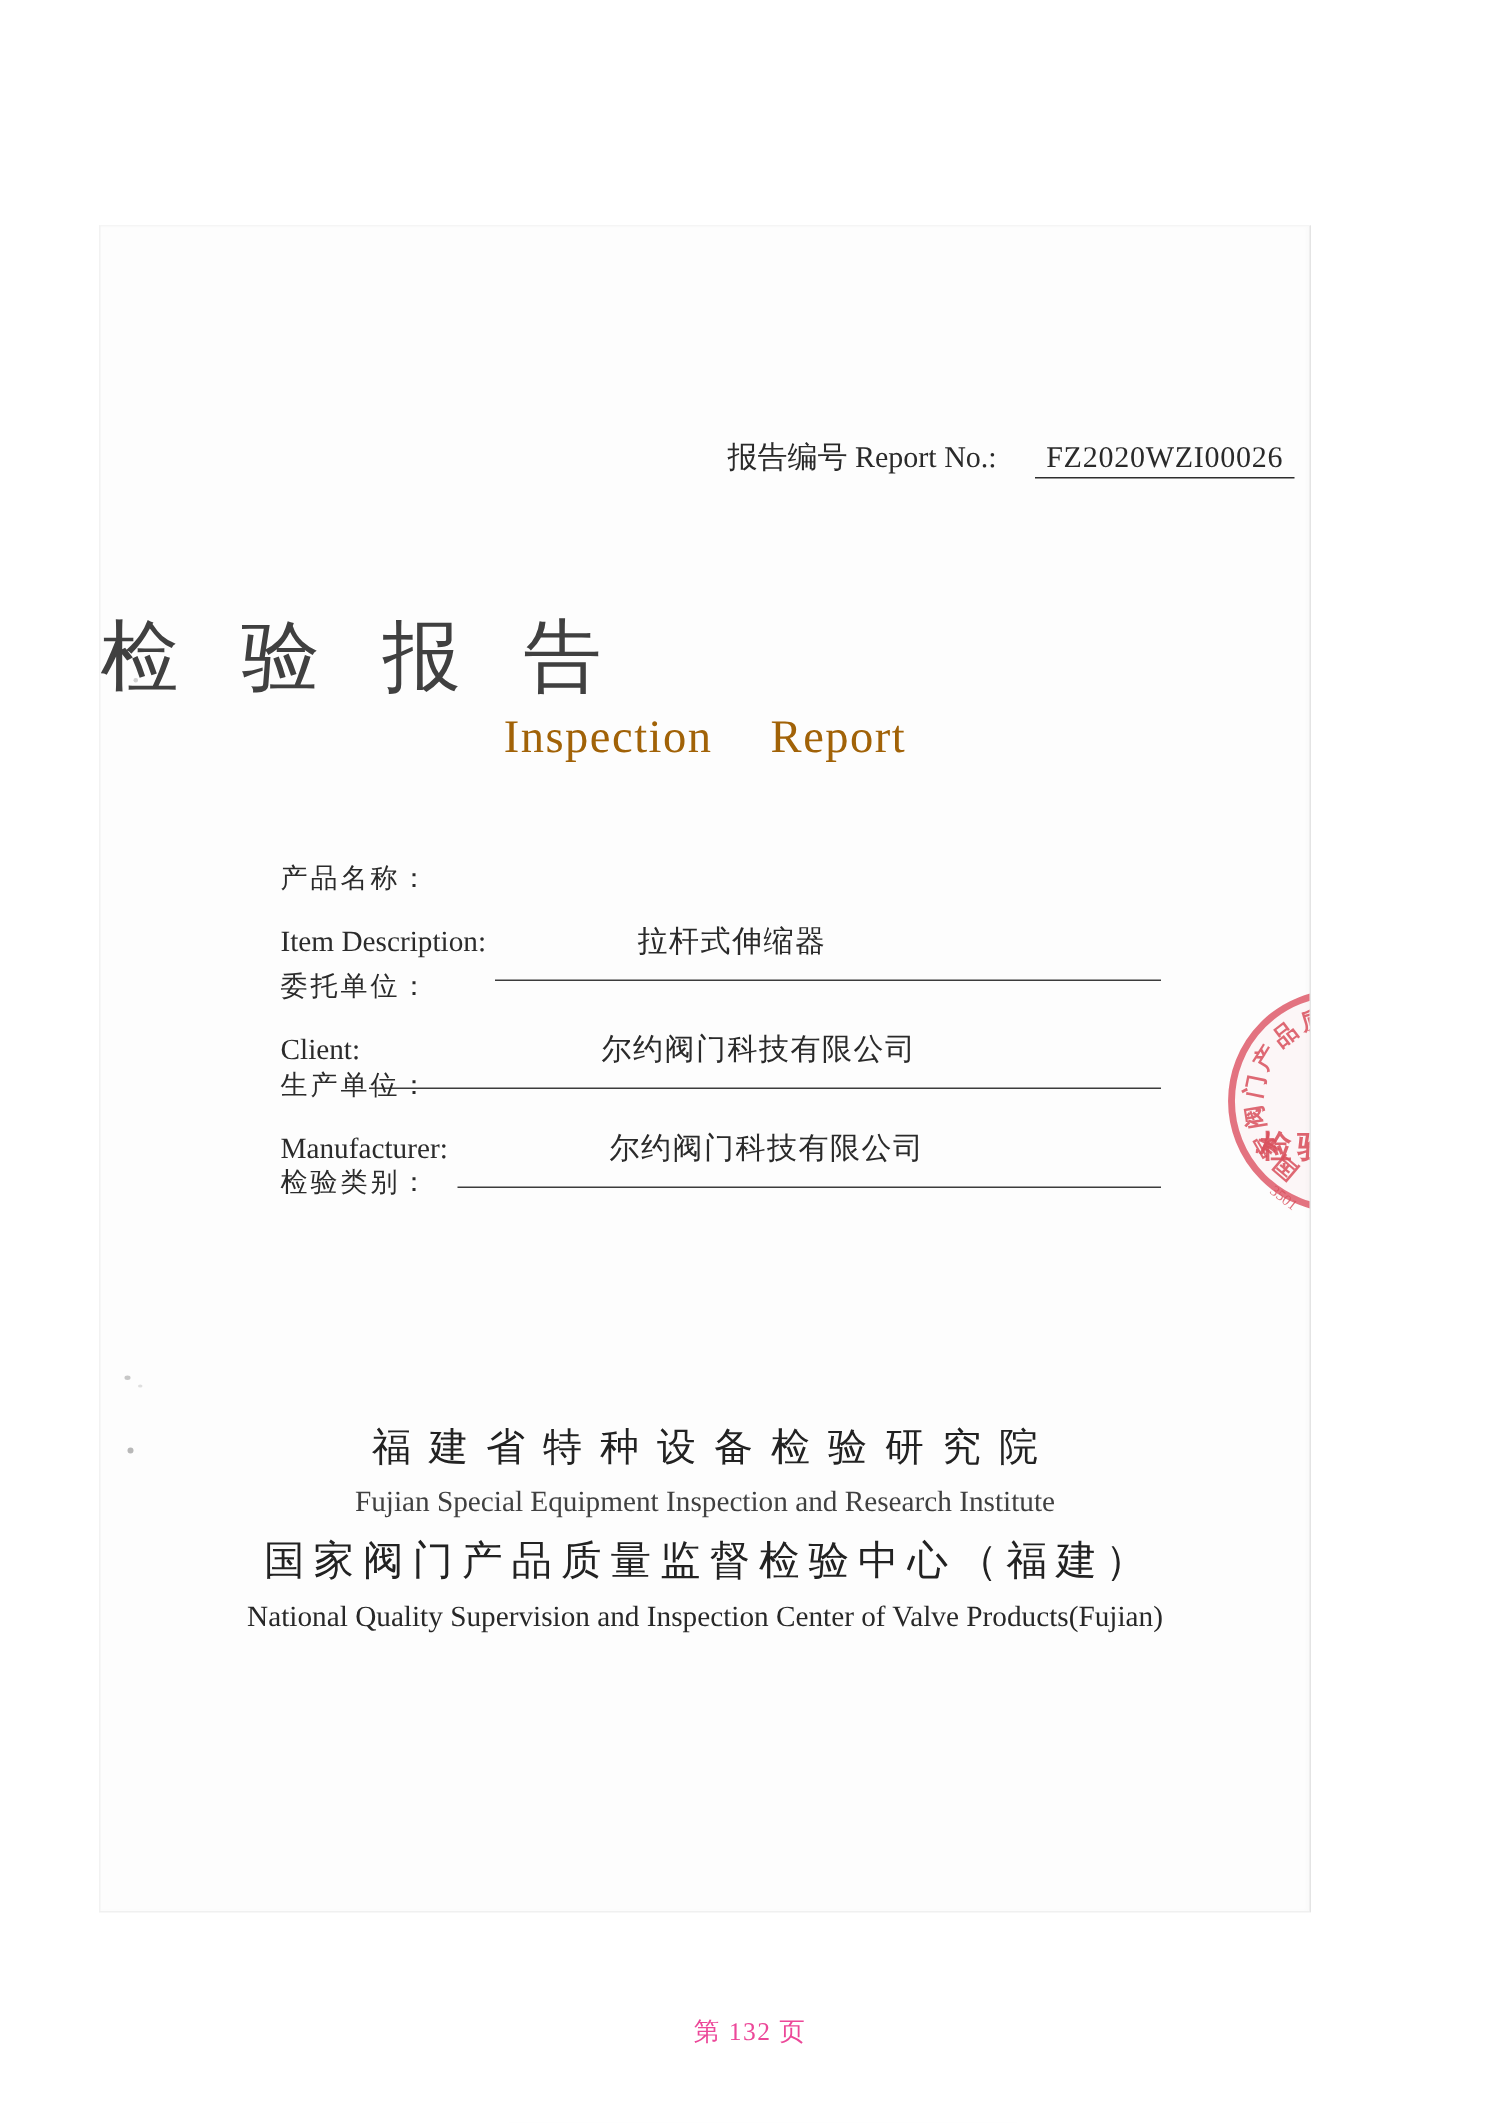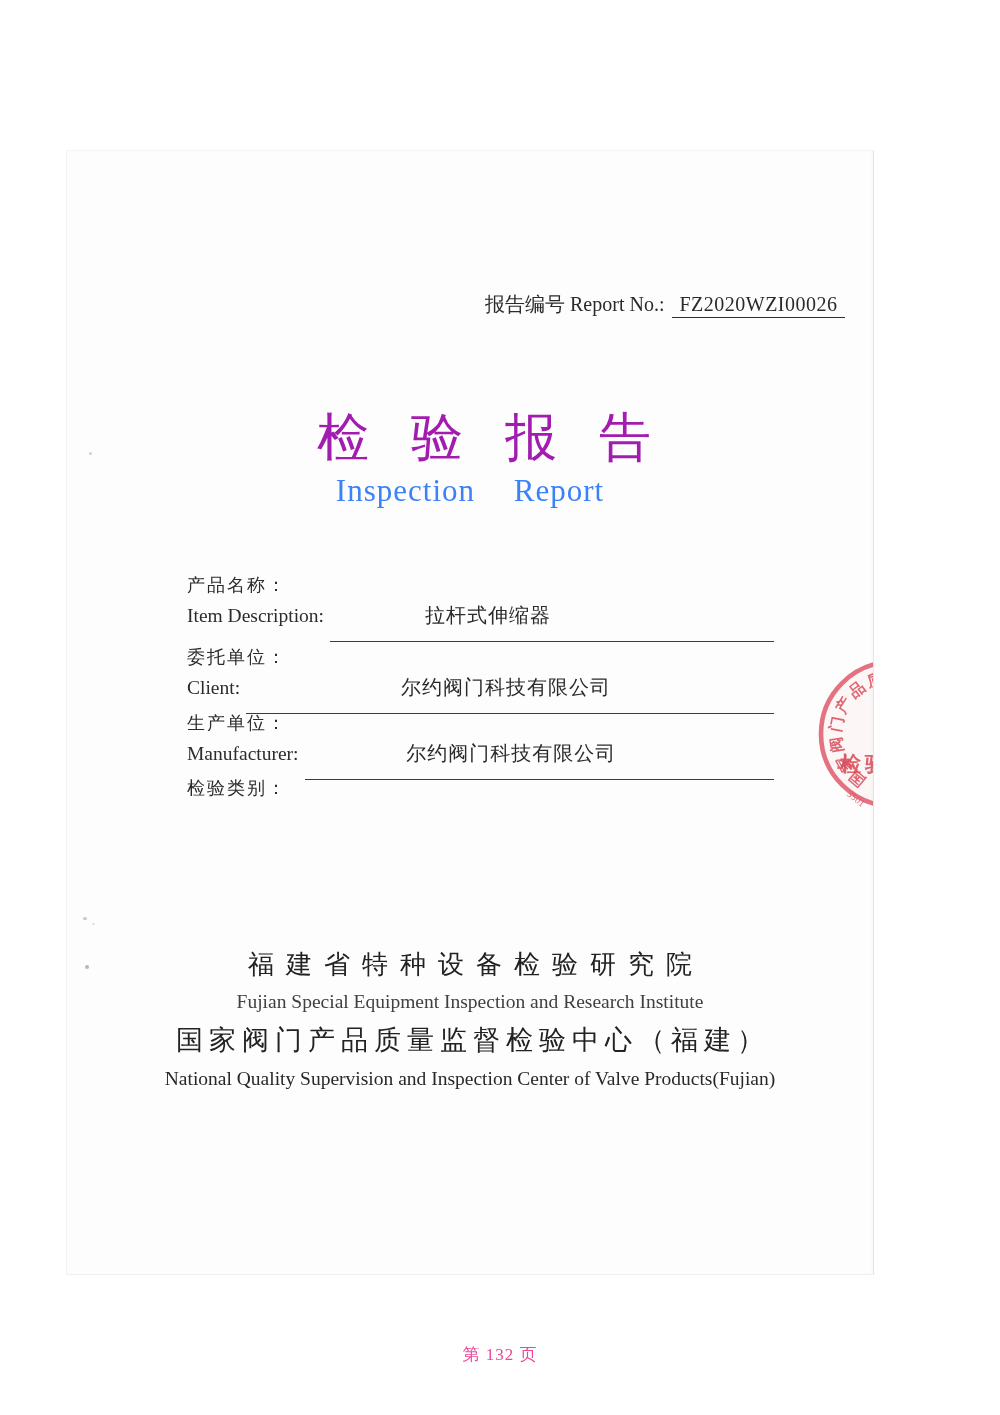--- a/index.html
+++ b/index.html
@@ -10,45 +10,45 @@
   }
   .scan-page{
     position:absolute;left:66px;top:150px;width:806px;height:1123px;
     background:#fdfdfd;overflow:hidden;
     border-left:1px solid #f2f2f2;border-right:1px solid #e4e4e4;
     border-top:1px solid #f5f5f5;border-bottom:1px solid #f0f0f0;
     box-shadow:inset -2px 0 3px rgba(0,0,0,0.015);
   }
   .report-no{
     position:absolute;left:418px;top:140px;font-size:20px;
-    display:flex;align-items:baseline;white-space:nowrap;color:#2a2a2a;
+    display:flex;align-items:baseline;white-space:nowrap;color:#2a2a2a;gap:18px;
   }
   .report-no .value{
     border-bottom:1.4px solid #2e2e2e;padding:0 7px 1px 7px;margin-left:8px;
     letter-spacing:0.5px;
   }
   .title-cn{
-    position:absolute;left:14px;top:252px;width:100%;text-align:center;
-    font-size:52px;color:#a21caf;font-weight:500;
+    position:absolute;left:0;top:252px;width:100%;
+    font-size:52px;color:#404040;font-weight:500;
   }
   .title-cn span{letter-spacing:42px;margin-right:-42px;}
   .title-en{
     position:absolute;left:0;top:322px;width:100%;text-align:center;
-    font-size:31px;color:#3b82f6;
+    font-size:31px;color:#a16207;
   }
   .title-en span{word-spacing:30px;letter-spacing:1px;}
   .field-row{
     position:absolute;left:120px;width:587px;
   }
   .row-1{top:422px;}
   .row-2{top:494px;}
   .row-3{top:560px;}
   .row-4{top:625px;}
   .cn-label{font-size:18px;letter-spacing:2px;color:#2b2b2b;}
-  .line2{display:flex;align-items:baseline;margin-top:5px;}
+  .line2{display:flex;align-items:baseline;margin-top:17px;}
   .en-label{font-size:19.5px;white-space:nowrap;color:#2b2b2b;padding-right:6px;}
   .fill{
     flex:1;border-bottom:1.4px solid #3c3c3c;text-align:center;
     font-size:20px;padding-bottom:12px;color:#2a2a2a;letter-spacing:1px;
   }
   .fill .val{position:relative;display:inline-block;}
   .row-1 .val{left:-64px;}
   .row-2 .val{left:-4px;}
   .row-3 .val{left:-28px;}
   .row-4 .val{left:-48px;}

